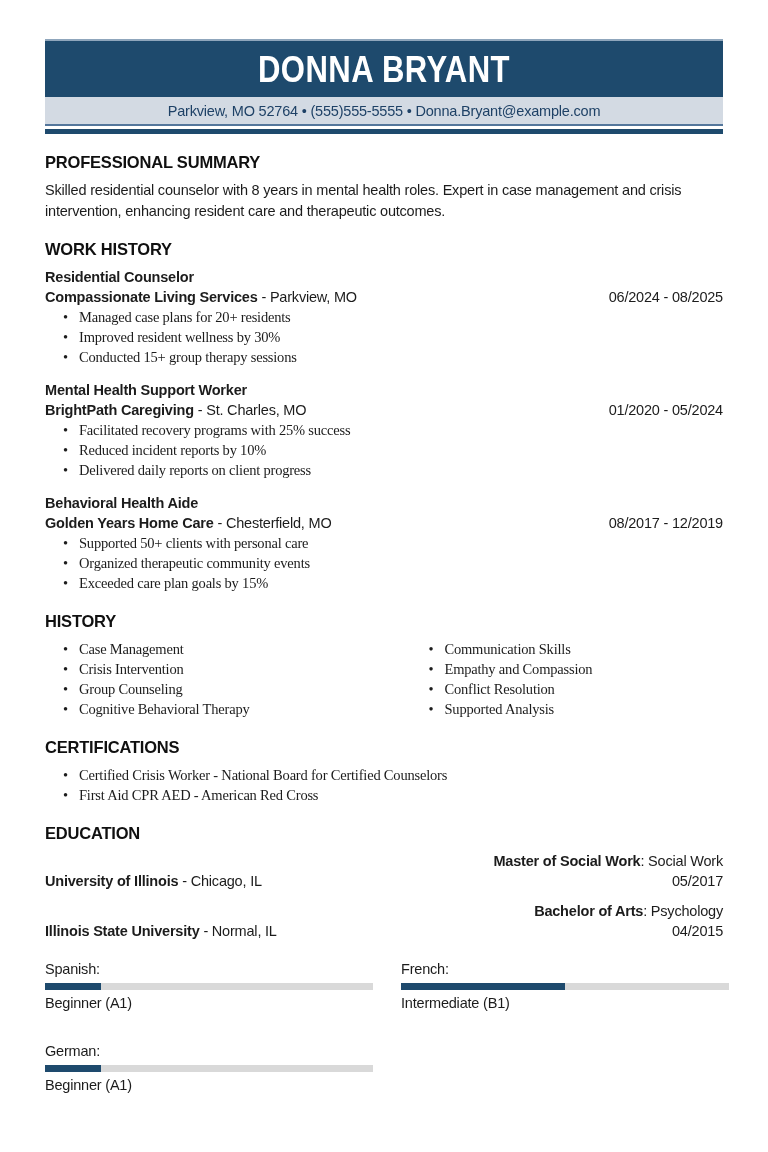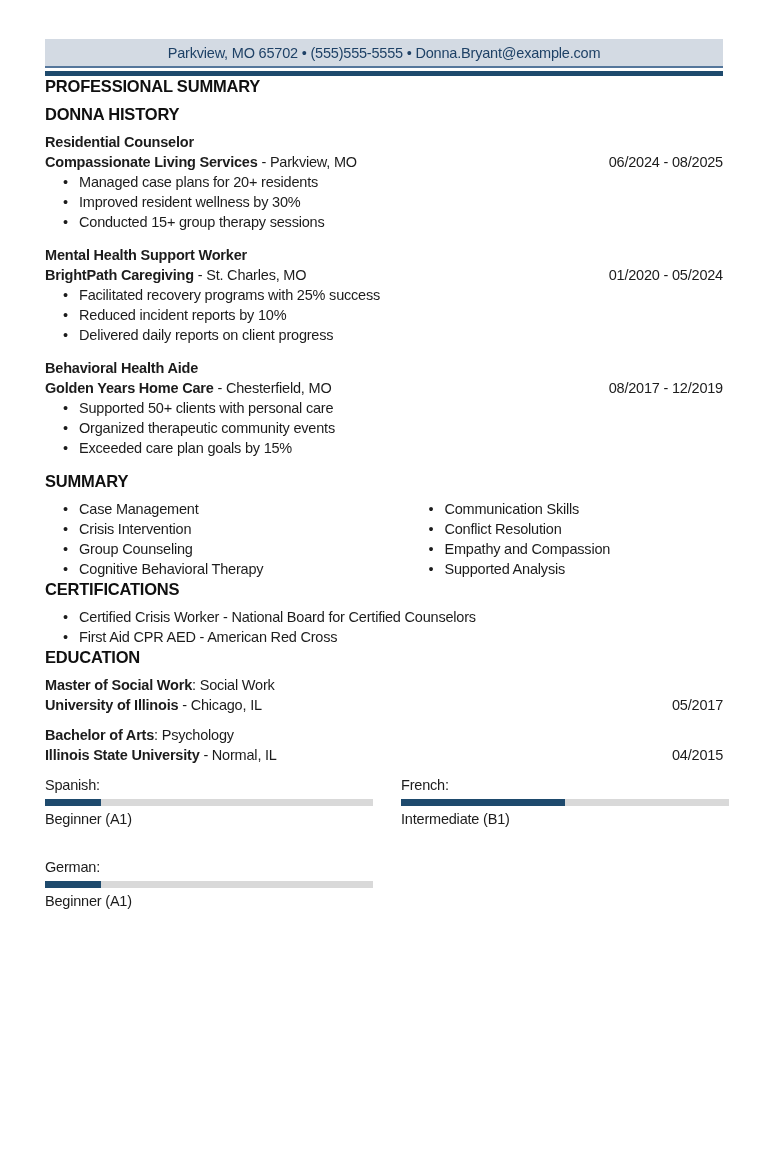--- a/index.html
+++ b/index.html
@@ -29,78 +29,82 @@
   }
   .contact-strip {
     height: 29px; background: #d3dae3;
     display: flex; align-items: center; justify-content: center;
     color: #1e4166; font-size: 14.5px;
     border-bottom: 2px solid #54769b;
   }
   .thick-rule { margin-top: 3px; height: 5px; background: #1e4a6d; }
 
   
-  .section { }
+  .section { margin-top: 18px; }
   h2 {
     font-size: 16.5px; font-weight: bold; color: #101010;
     letter-spacing: -0.2px; line-height: 20px; margin-bottom: 8px;
   }
   .para { line-height: 20.5px; }
 
   ul.blist { list-style: none; }
-  ul.blist li { position: relative; padding-left: 34px; line-height: 20px; }
+  ul.blist li { position: relative; padding-left: 34px; line-height: 20px; font-family: Liberation Serif, serif; }
   ul.blist li::before {
     content: "•"; position: absolute; left: 18px; top: 0;
     font-size: 14.5px; color: #1c1c1c;
   }
 
   
   .job { margin-bottom: 13px; }
   .job-title { font-weight: bold; line-height: 20px; }
   .job-line { display: flex; justify-content: space-between; line-height: 20px; }
   .job-company b { font-weight: bold; }
   .job-dates { white-space: nowrap; }
 
   
   .skills-cols { display: flex; gap: 24px; }
   .skills-cols ul.blist { width: 354px; }
   .skills-cols ul.blist:last-child { width: 324px; }
 
   
-  .edu-item { margin-bottom: 10px; }
+  .edu-item { margin-bottom: 10px; text-align: right; }
   .edu-degree { line-height: 20px; }
   .edu-degree b, .edu-school b { font-weight: bold; }
   .edu-line2 { display: flex; justify-content: space-between; line-height: 20px; }
 
   
   .lang-grid {
     display: grid; grid-template-columns: 328px 328px;
     column-gap: 18px; row-gap: 8px; gap: 28px;
   }
   .lang-label { line-height: 20px; }
   .lang-bar-track { height: 7px; background: #d9d9d9; margin: 4px 0 3px 0; }
   .lang-bar-fill { height: 7px; background: #1e4a6d; width: 0%; }
   .lang-level { line-height: 20px; }
 </style>
 </head>
 <body>
 
 <div class="page">
 
+  <div class="banner">
+    <div class="name">DONNA BRYANT</div>
+  </div>
   <div class="contact-strip">
-    <span>Parkview, MO 65702 •  (555)555-5555 •  Donna.Bryant@example.com</span>
+    <span>Parkview, MO 52764 •  (555)555-5555 •  Donna.Bryant@example.com</span>
   </div>
   <div class="thick-rule"></div>
 
   <div class="section">
     <h2>PROFESSIONAL SUMMARY</h2>
-  </div>
-
-  <div class="section">
-    <h2>DONNA HISTORY</h2>
+    <div class="para">Skilled residential counselor with 8 years in mental health roles. Expert in case management and crisis intervention, enhancing resident care and therapeutic outcomes.</div>
+  </div>
+
+  <div class="section">
+    <h2>WORK HISTORY</h2>
 
     <div class="job">
       <div class="job-title">Residential Counselor</div>
       <div class="job-line">
         <span class="job-company"><b>Compassionate Living Services</b><span> - Parkview, MO</span></span>
         <span class="job-dates">06/2024 - 08/2025</span>
       </div>
       <ul class="blist">
         <li>Managed case plans for 20+ residents</li>
         <li>Improved resident wellness by 30%</li>
@@ -129,32 +133,32 @@
       </div>
       <ul class="blist">
         <li>Supported 50+ clients with personal care</li>
         <li>Organized therapeutic community events</li>
         <li>Exceeded care plan goals by 15%</li>
       </ul>
     </div>
   </div>
 
   <div class="section">
-    <h2>SUMMARY</h2>
+    <h2>HISTORY</h2>
     <div class="skills-cols">
       <ul class="blist">
         <li>Case Management</li>
         <li>Crisis Intervention</li>
         <li>Group Counseling</li>
         <li>Cognitive Behavioral Therapy</li>
       </ul>
       <ul class="blist">
         <li>Communication Skills</li>
+        <li>Empathy and Compassion</li>
         <li>Conflict Resolution</li>
-        <li>Empathy and Compassion</li>
         <li>Supported Analysis</li>
       </ul>
     </div>
   </div>
 
   <div class="section">
     <h2>CERTIFICATIONS</h2>
     <ul class="blist">
       <li>Certified Crisis Worker - National Board for Certified Counselors</li>
       <li>First Aid CPR AED - American Red Cross</li>

